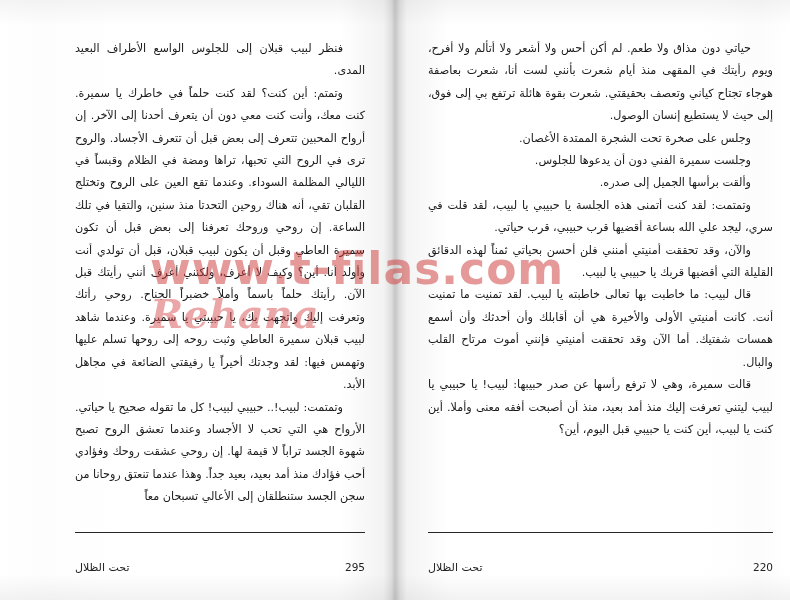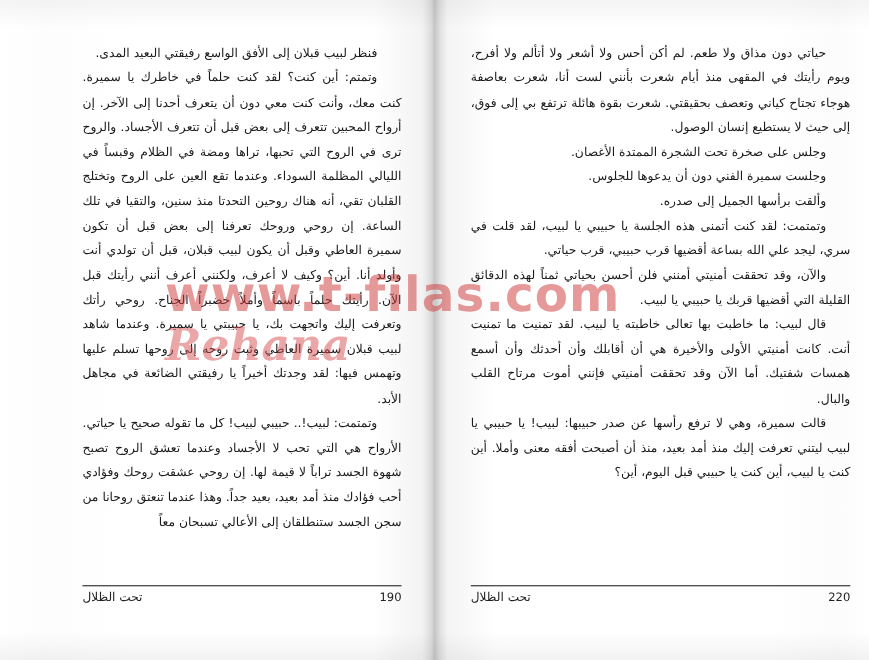--- a/index.html
+++ b/index.html
@@ -113,20 +113,21 @@
 
   .footer-inner {
     display: flex;
     flex-direction: row;
     justify-content: space-between;
     align-items: baseline;
   }
   .footer .title {
     font-size: 11px;
     letter-spacing: 0.5px;
+    margin-top: 25px;
   }
   .footer .pageno {
     font-size: 10.5px;
   }
   .footer-rule {
     position: absolute;
     top: -4px;
     left: 0;
     right: 0;
     height: 1px;
@@ -198,28 +199,28 @@
       <div class="footer-rule"></div>
       <div class="footer-inner">
         <span class="pageno">220</span>
         <span class="title">تحت الظلال</span>
       </div>
     </div>
   </div>
 
   <div class="page-half left">
     <div class="text-col">
-      <p class="para">فنظر لبيب قبلان إلى الأفق الواسع رفيقتي البعيد المدى.</p>
+      <p class="para">فنظر لبيب قبلان إلى للجلوس الواسع الأطراف البعيد المدى.</p>
       <p class="para">وتمتم: أين كنت؟ لقد كنت حلماً في خاطرك يا سميرة. كنت معك، وأنت كنت معي دون أن يتعرف أحدنا إلى الآخر. إن أرواح المحبين تتعرف إلى بعض قبل أن تتعرف الأجساد. والروح ترى في الروح التي تحبها، تراها ومضة في الظلام وقبساً في الليالي المظلمة السوداء. وعندما تقع العين على الروح وتختلج القلبان تقي، أنه هناك روحين التحدتا منذ سنين، والتقيا في تلك الساعة. إن روحي وروحك تعرفنا إلى بعض قبل أن تكون سميرة العاطي وقبل أن يكون لبيب قبلان، قبل أن تولدي أنت وأولد أنا. أين؟ وكيف لا أعرف، ولكنني أعرف أنني رأيتك قبل الآن. رأيتك حلماً باسماً وأملاً خضبراً الجناح. روحي رأتك وتعرفت إليك واتجهت بك، يا حبيبتي يا سميرة. وعندما شاهد لبيب قبلان سميرة العاطي وثبت روحه إلى روحها تسلم عليها وتهمس فيها: لقد وجدتك أخيراً يا رفيقتي الضائعة في مجاهل الأبد.</p>
       <p class="para">وتمتمت: لبيب!.. حبيبي لبيب! كل ما تقوله صحيح يا حياتي. الأرواح هي التي تحب لا الأجساد وعندما تعشق الروح تصبح شهوة الجسد تراباً لا قيمة لها. إن روحي عشقت روحك وفؤادي أحب فؤادك منذ أمد بعيد، بعيد جداً. وهذا عندما تنعتق روحانا من سجن الجسد ستنطلقان إلى الأعالي تسبحان معاً</p>
     </div>
     <div class="footer">
       <div class="footer-rule"></div>
       <div class="footer-inner">
-        <span class="pageno">190</span>
+        <span class="pageno">295</span>
         <span class="title">تحت الظلال</span>
       </div>
     </div>
   </div>
 
   <div class="gutter"></div>
 
   <div class="watermark wm-url">www.t-filas.com</div>
   <div class="watermark wm-name">Rehana</div>
 </div>

